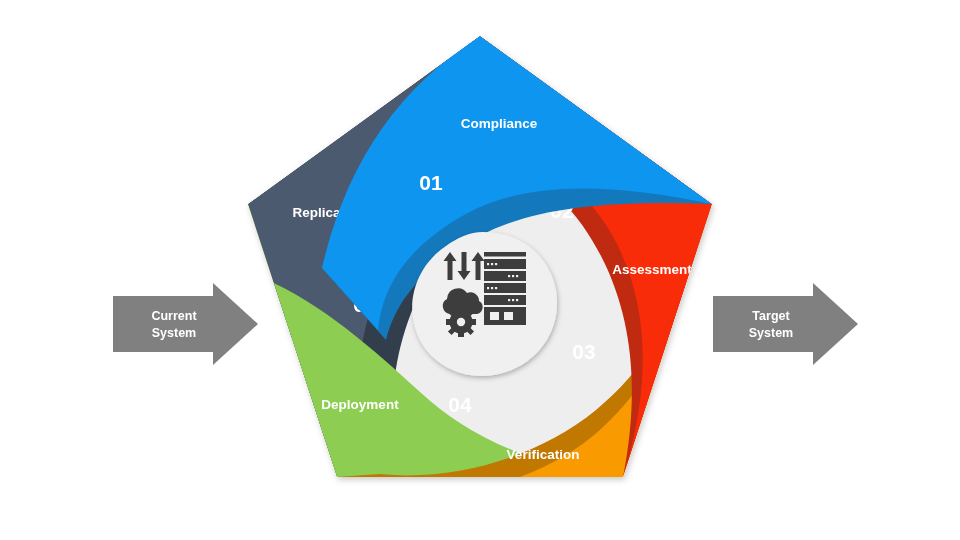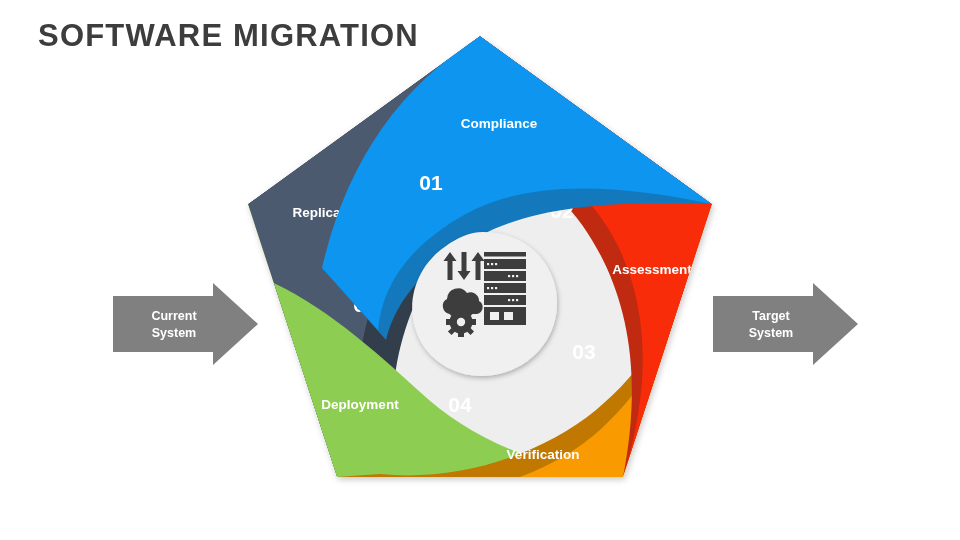--- a/index.html
+++ b/index.html
@@ -42,21 +42,20 @@
     font-size:12.5px;
     font-weight:bold;
     fill:#ffffff;
   }
 </style>
 </head>
 <body>
 
 <div id="slide">
 
-  <div id="page-title">SOFTWARE MIGRATION</div>
 
   <svg class="diagram" viewBox="0 0 960 540">
     <defs>
       <filter id="softshadow" x="-40%" y="-40%" width="180%" height="180%">
         <feDropShadow dx="1.5" dy="2.5" stdDeviation="3" flood-color="#000" flood-opacity="0.22"></feDropShadow>
       </filter>
       <filter id="softshadow2" x="-40%" y="-40%" width="180%" height="180%">
         <feDropShadow dx="1" dy="2" stdDeviation="2.5" flood-color="#000" flood-opacity="0.28"></feDropShadow>
       </filter>
       <clipPath id="pentaclip">

